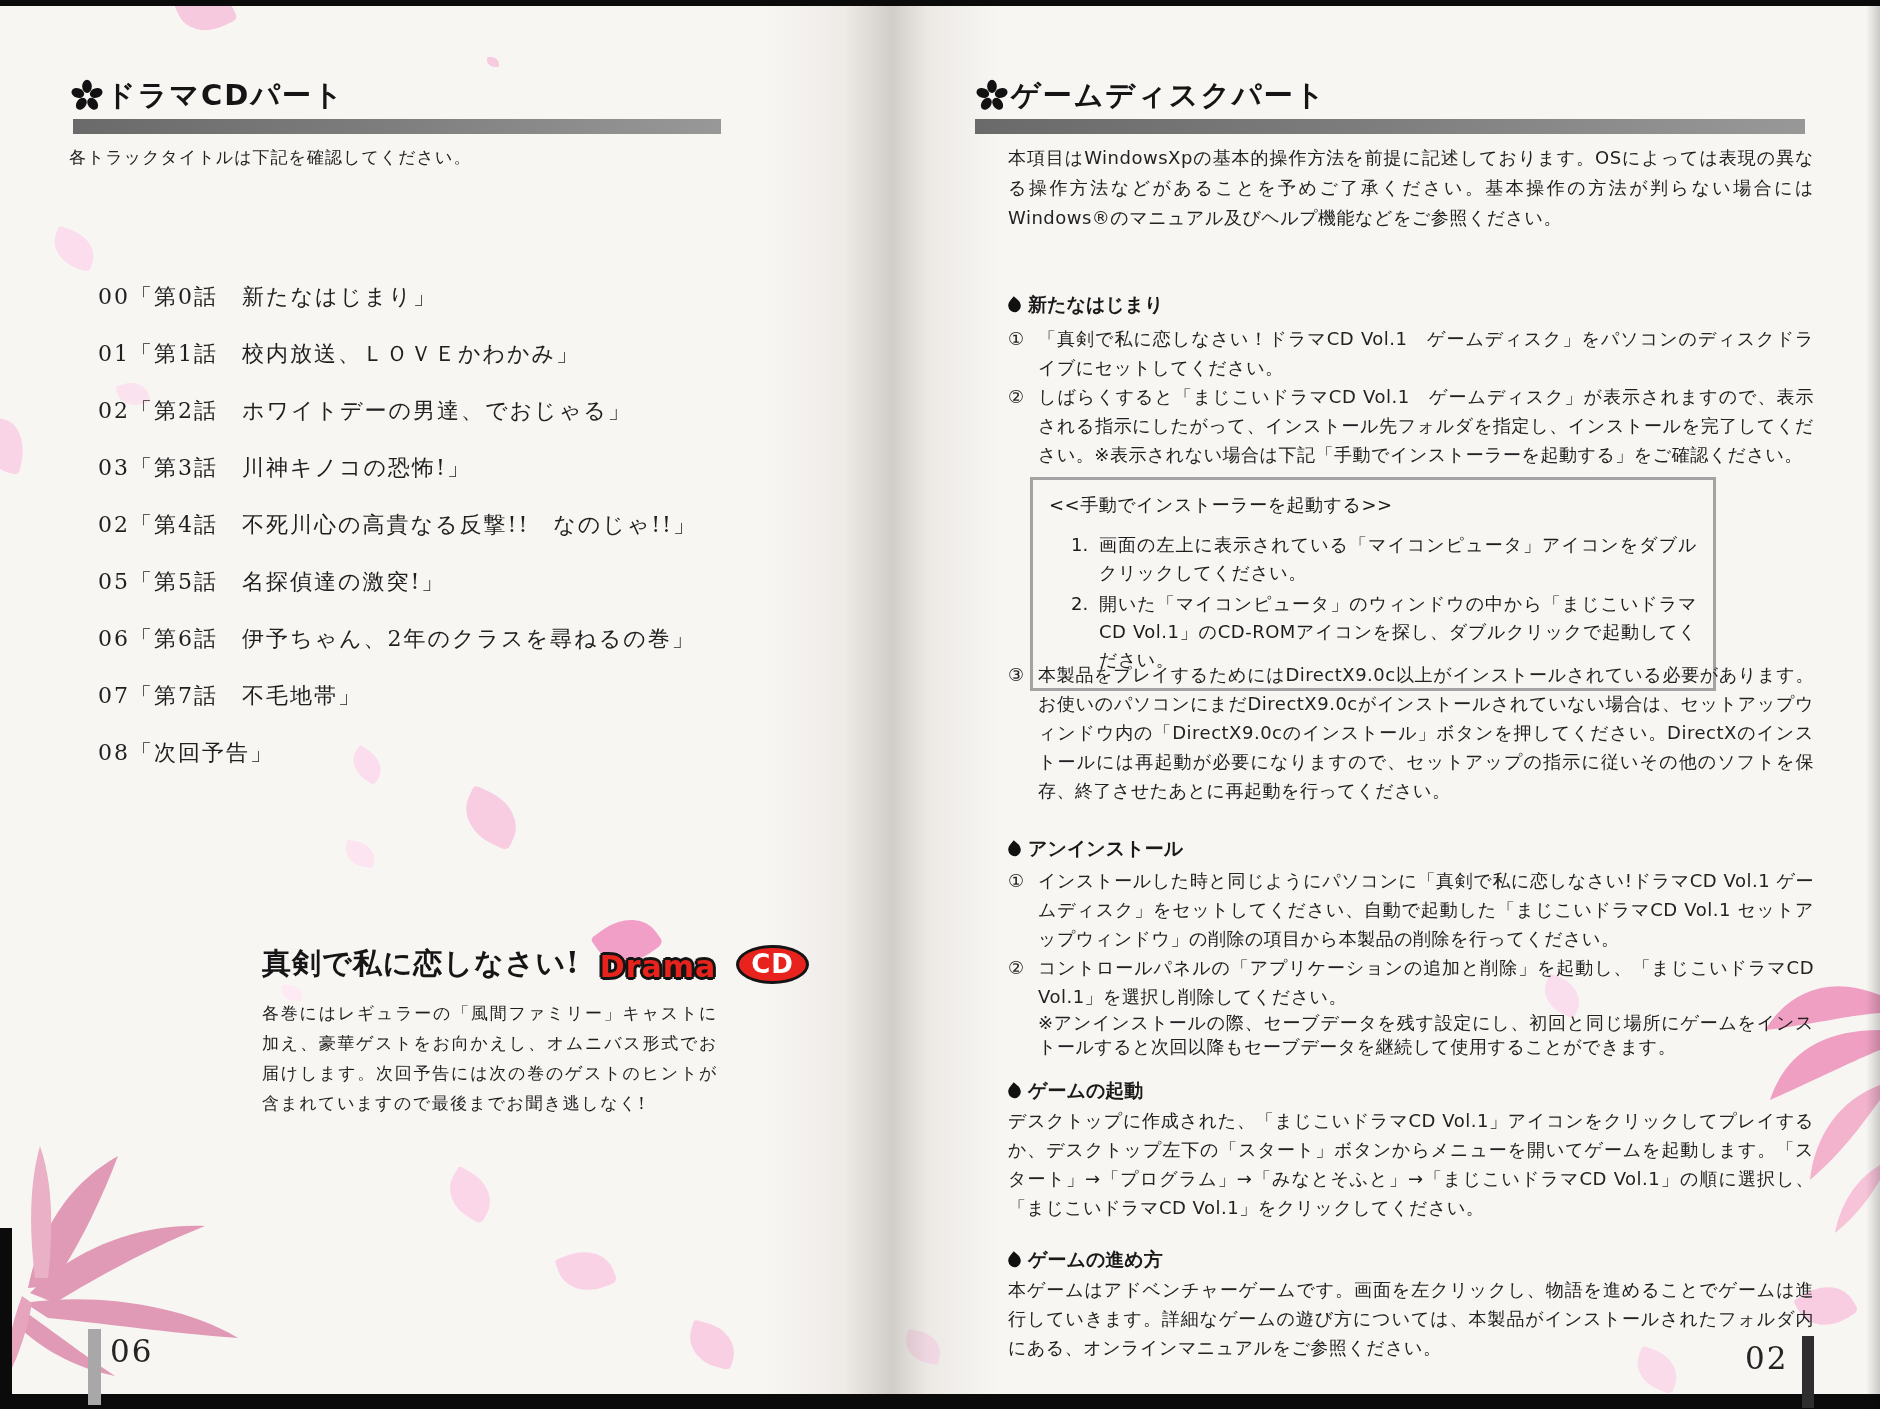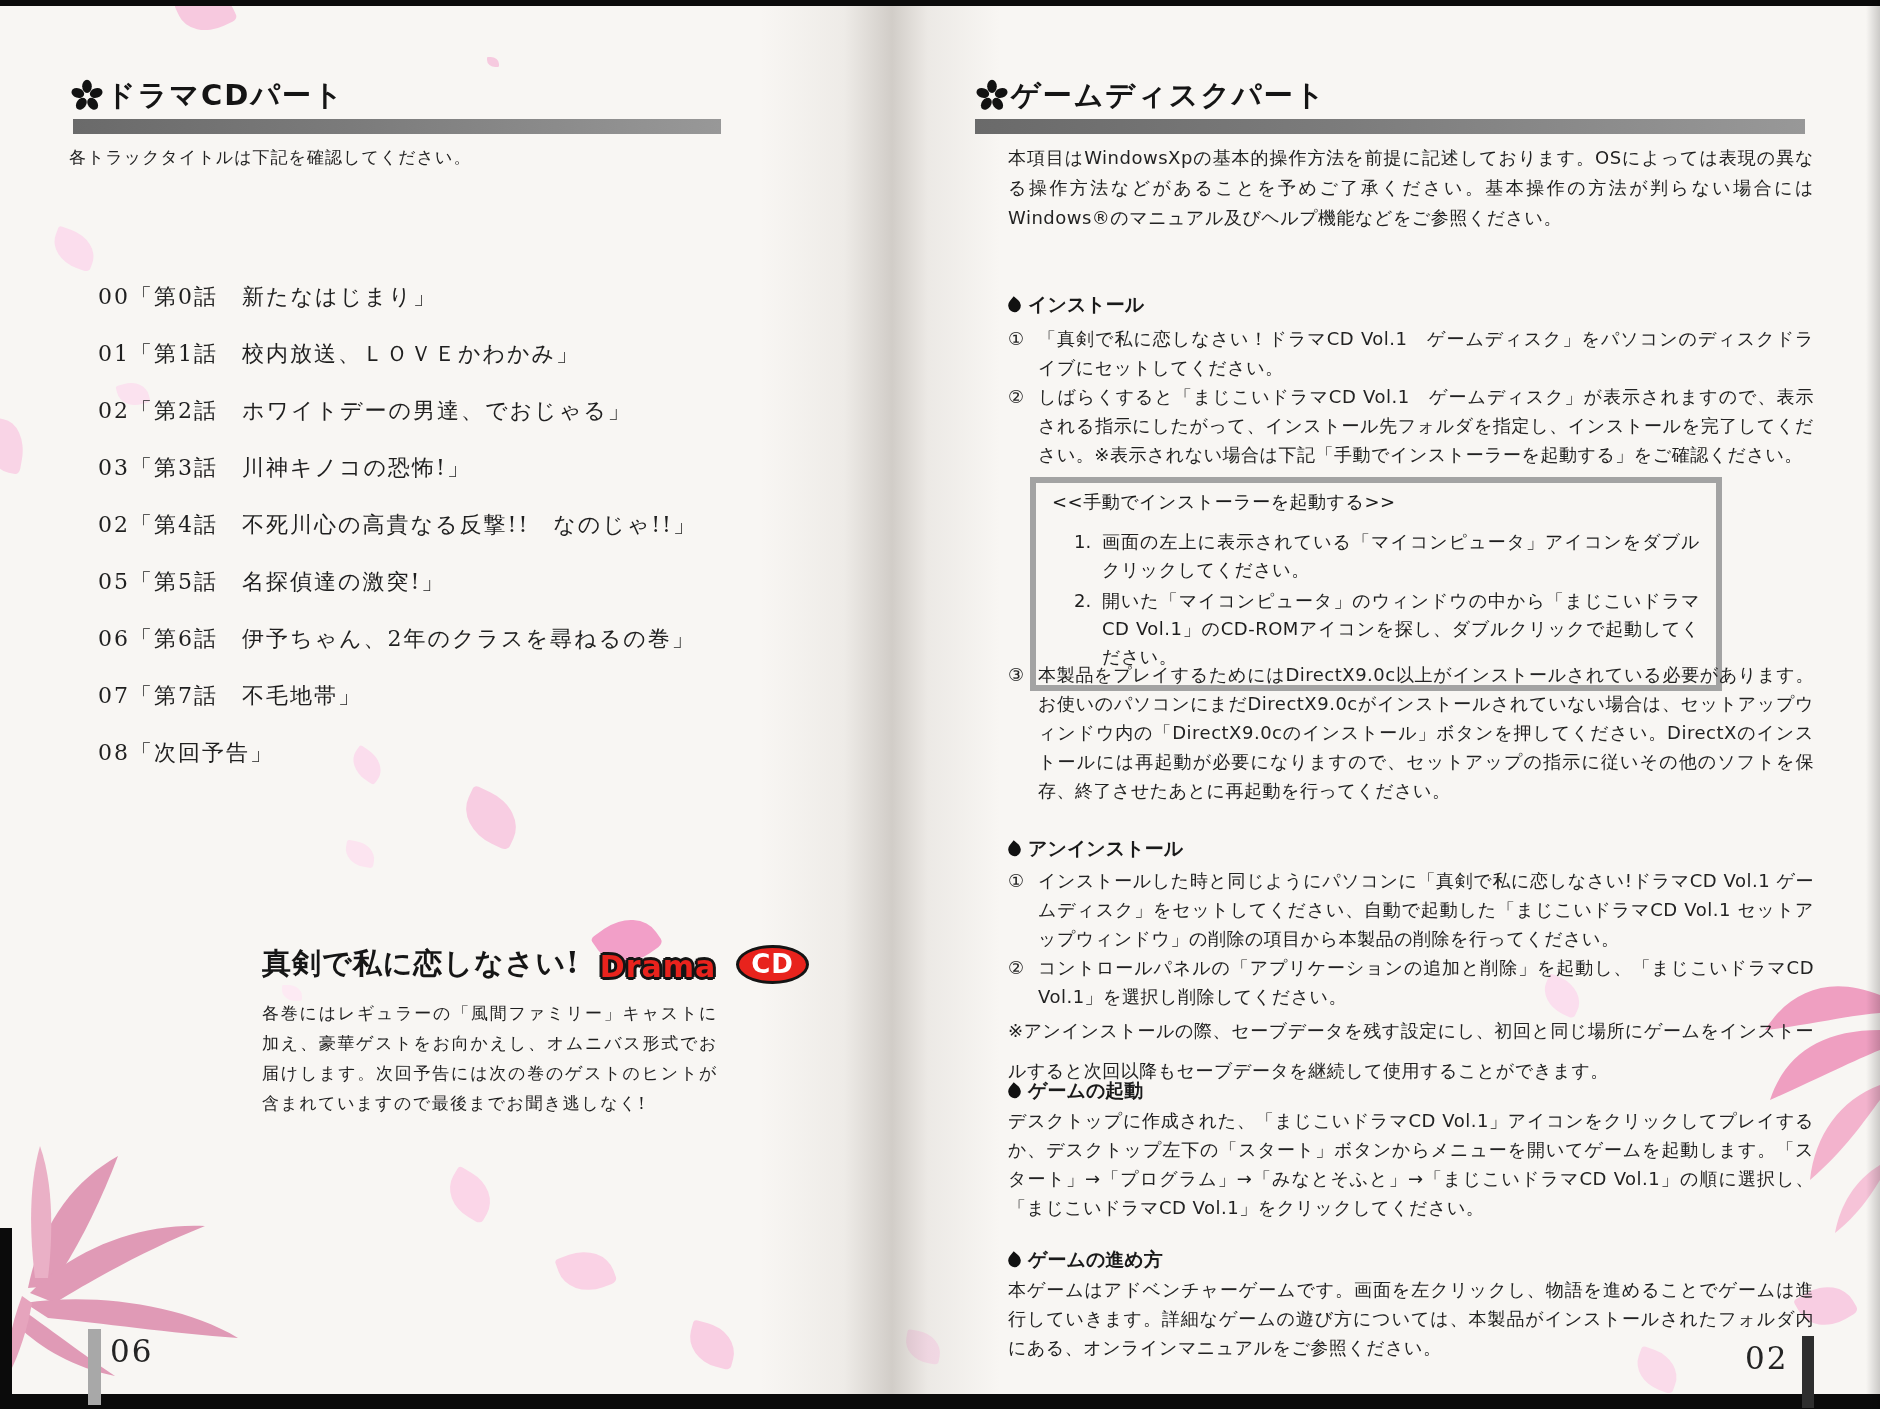--- a/index.html
+++ b/index.html
@@ -44,22 +44,22 @@
   .pagebar-r{width:12px;height:72px;background:#2e2e2e;}
 
   
   .rp-body{font-size:18px;line-height:30px;letter-spacing:.5px;color:#222;text-align:justify;}
   .sec-head{display:flex;align-items:center;gap:7px;font-size:19px;font-weight:bold;color:#1a1a1a;}
   .leaf-bullet{width:13px;height:13px;background:#111;border-radius:0 65% 55% 65%;
      transform:rotate(40deg);flex:none;}
   .item-row{display:flex;align-items:flex-start;}
   .item-marker{flex:none;width:30px;font-size:18px;line-height:29px;color:#222;}
   .item-text{flex:1;font-size:18px;line-height:29px;letter-spacing:.5px;color:#222;text-align:justify;}
-  .note-text{font-size:18px;line-height:40px;letter-spacing:.5px;color:#222;text-align:justify;}
-  .manual-box{border:6px solid #a3a3a3;background:transparent;padding:7px 16px 14px;}
+  .note-text{margin-left:30px;font-size:18px;line-height:24px;letter-spacing:.5px;color:#222;text-align:justify;}
+  .manual-box{border:3px solid #a3a3a3;background:transparent;padding:13px 16px 14px;}
   .manual-title{font-size:18px;letter-spacing:.5px;color:#1a1a1a;}
   .manual-steps{margin:14px 0 0 22px;display:flex;flex-direction:column;gap:3px;}
   .step-marker{flex:none;width:28px;font-size:18px;line-height:28px;}
   .step-text{flex:1;font-size:18px;line-height:28px;letter-spacing:.5px;text-align:justify;}
 
   
   .petal{position:absolute;border-radius:8% 70% 12% 70%;}
 </style>
 </head>
 <body>
@@ -163,21 +163,21 @@
       <circle cx="12" cy="12" r="2" fill="#f8f6f3"></circle>
     </svg>
     <div class="hdr-title gothic">ゲームディスクパート</div>
   </div>
   <div class="abs hdr-bar" style="left:975px;top:119px;width:830px;"></div>
 
   <div class="abs rp-body gothic" style="left:1008px;top:143px;width:806px;">本項目はWindowsXpの基本的操作方法を前提に記述しております。OSによっては表現の異なる操作方法などがあることを予めご了承ください。基本操作の方法が判らない場合にはWindows®のマニュアル及びヘルプ機能などをご参照ください。</div>
 
   <div class="abs sec-head gothic" style="left:1008px;top:292px;">
     <span class="leaf-bullet"></span>
-    <span>インストール</span>
+    <span>新たなはじまり</span>
   </div>
   <div class="abs" style="left:1008px;top:324px;width:806px;">
     <div class="item-row">
       <span class="item-marker gothic">①</span>
       <span class="item-text gothic">「真剣で私に恋しなさい！ドラマCD Vol.1　ゲームディスク」をパソコンのディスクドライブにセットしてください。</span>
     </div>
     <div class="item-row">
       <span class="item-marker gothic">②</span>
       <span class="item-text gothic">しばらくすると「まじこいドラマCD Vol.1　ゲームディスク」が表示されますので、表示される指示にしたがって、インストール先フォルダを指定し、インストールを完了してください。※表示されない場合は下記「手動でインストーラーを起動する」をご確認ください。</span>
     </div>

